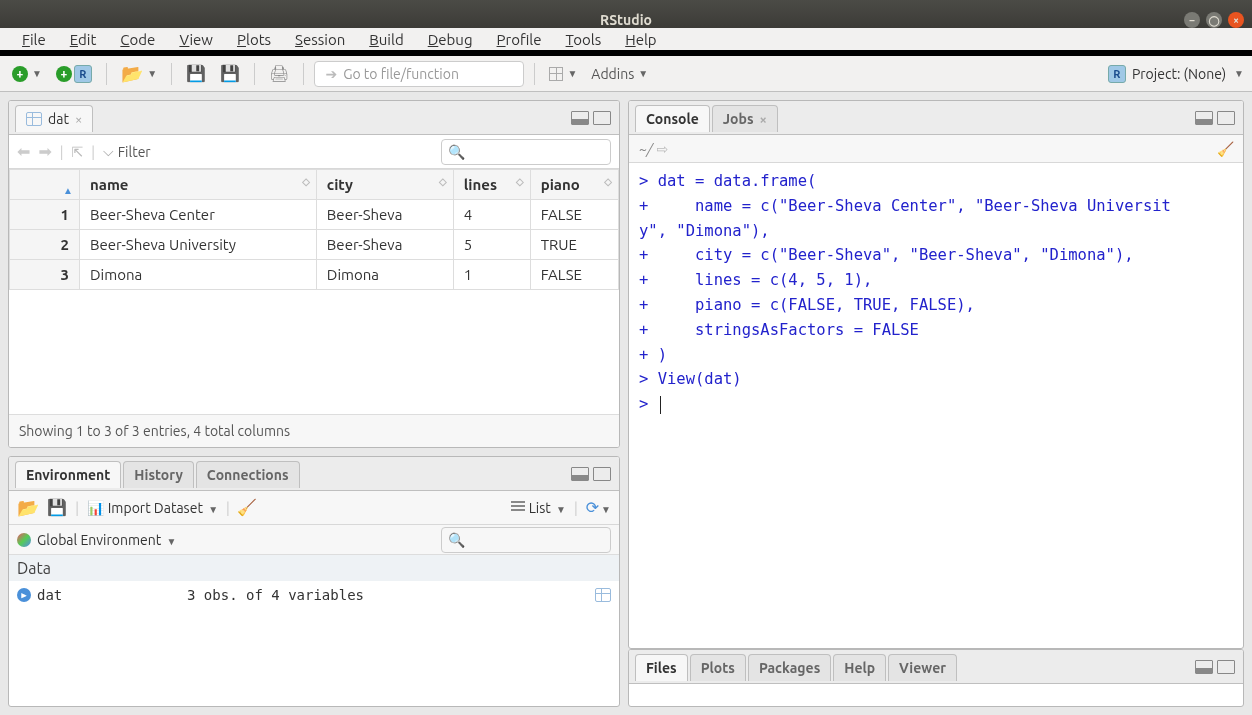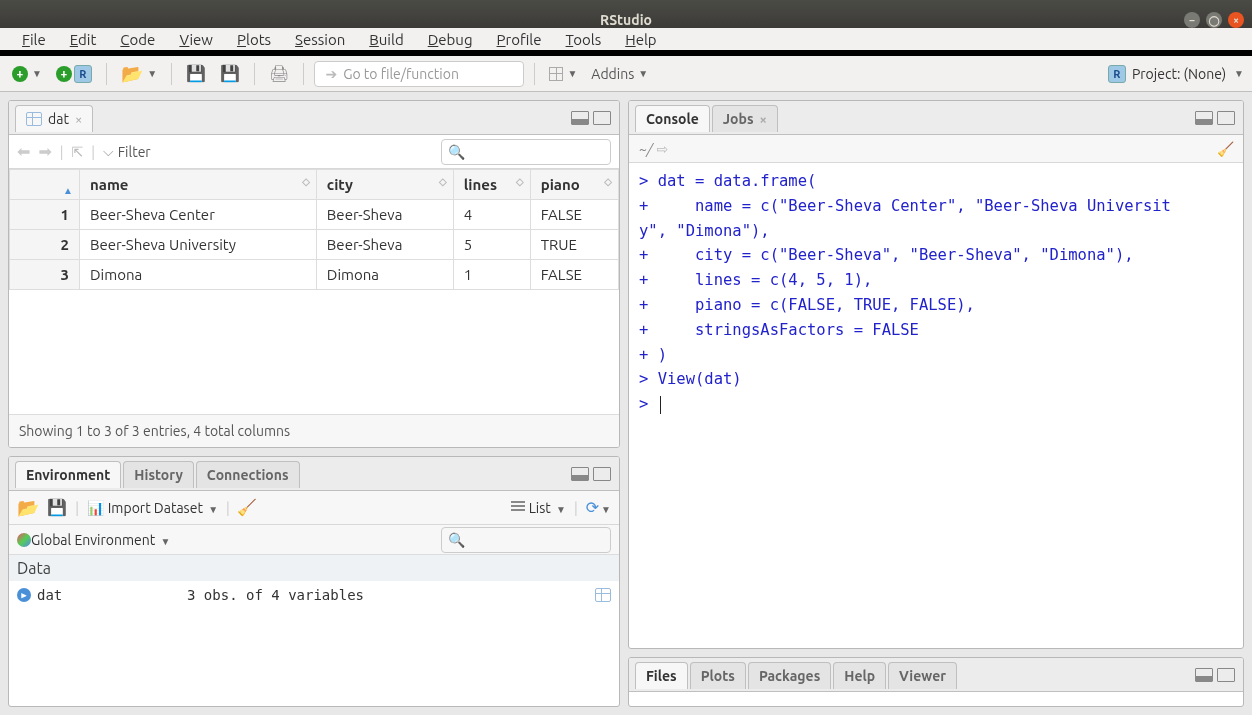--- a/index.html
+++ b/index.html
@@ -24,21 +24,21 @@
 .tbtn { display: inline-flex; align-items: center; gap: 2px; padding: 2px 4px; border-radius: 3px; }
 .sep { width: 1px; height: 22px; background: #ccc; margin: 0 4px; }
 .goto { display: flex; align-items: center; gap: 6px; border: 1px solid #ccc; border-radius: 4px; background: #fff; padding: 2px 10px; color: #999; width: 210px; height: 26px; }
 .addins { padding: 2 8px; color: #555; }
 .spacer { flex: 1; }
 .project { display: flex; align-items: center; gap: 6px; color: #333; }
 
 
 .panes { flex: 1; display: flex; gap: 8px; padding: 8px 8px 8px 8px; background: #e8e8e8; }
 .left { width: 612px; display: flex; flex-direction: column; gap: 8px; }
-.right { flex: 1; display: flex; flex-direction: column; gap: 8px; }
+.right { flex: 1; display: flex; flex-direction: column; }
 
 .panel { background: #fff; border: 1px solid #b8b8b8; border-radius: 3px; display: flex; flex-direction: column; overflow: hidden; }
 
 
 .tabbar { height: 34px; background: #ececec; border-bottom: 1px solid #bfbfbf; display: flex; align-items: center; padding-left: 6px; position: relative; }
 .tab { background: #f7f7f7; border: 1px solid #bfbfbf; border-bottom: none; border-radius: 4px 4px 0 0; padding: 5px 10px; display: flex; align-items: center; gap: 6px; font-size: 14px; margin-right: 2px; position: relative; top: 1px; }
 .tab.inactive { background: #e4e4e4; color: #666; }
 .tab .tclose { color: #aaa; font-size: 13px; }
 .tabicons { position: absolute; right: 8px; display: flex; gap: 4px; align-items: center; }
 
@@ -50,21 +50,21 @@
 .datatbl th, .datatbl td { border: 1px solid #ddd; padding: 6px 10px; text-align: left; white-space: nowrap; }
 .datatbl thead th { background: #f5f5f5; font-weight: bold; position: relative; }
 .datatbl thead th .sort { position: absolute; right: 6px; color: #bbb; font-size: 10px; }
 .datatbl tbody td.rownum { background: #f5f5f5; text-align: right; font-weight: bold; width: 70px; }
 .datafoot { border-top: 1px solid #ddd; padding: 8px 10px; color: #555; background: #f7f7f7; }
 
 
 .env-toolbar { height: 34px; border-bottom: 1px solid #d8d8d8; display: flex; align-items: center; padding: 0 8px; gap: 8px; background:#f7f7f7;}
 .env-tool .label { color: #333; }
 .env-right { margin-left: auto; display: flex; align-items: center; gap: 8px; }
-.env-scope { height: 30px; border-bottom: 1px solid #ddd; display: flex; align-items: center; padding: 0 8px; background:#f7f7f7; }
+.env-scope { height: 30px; border-bottom: 1px solid #ddd; display: flex; align-items: center; padding: 0 8px; gap: 6px; background:#f7f7f7; }
 .env-section { background: #eef2f5; padding: 4px 8px; font-size: 16px; color: #404040; }
 .env-row { display: flex; padding: 6px 8px; align-items: center; font-family: "DejaVu Sans Mono", monospace; font-size: 14px; }
 .env-row .play { margin-right: 6px; }
 .env-row .ename { width: 150px; }
 .env-row .edesc { color: #333; flex:1;}
 .env-row .tableicon { color:#999; }
 
 
 .console-toolbar { height: 28px; border-bottom: 1px solid #d8d8d8; display: flex; align-items: center; padding: 0 10px; color: #888; font-style: italic; background:#f7f7f7; position:relative;}
 .console-toolbar .wand { position:absolute; right:8px; font-style: normal; }

